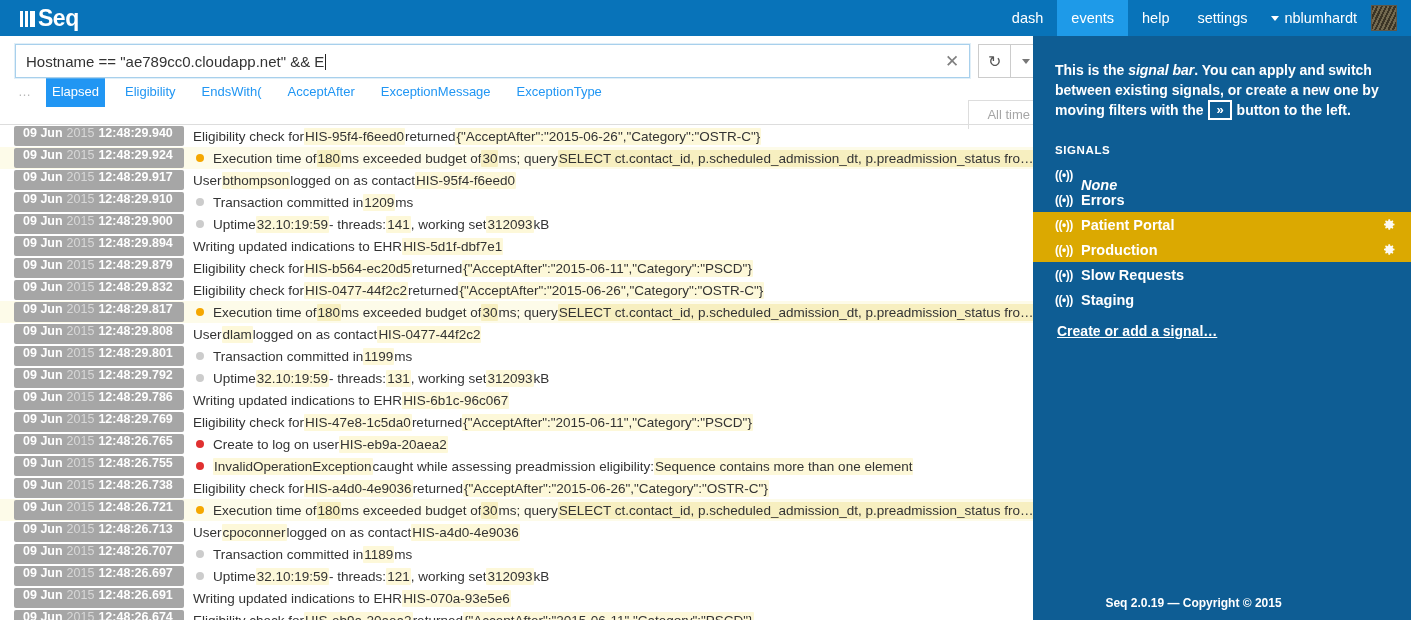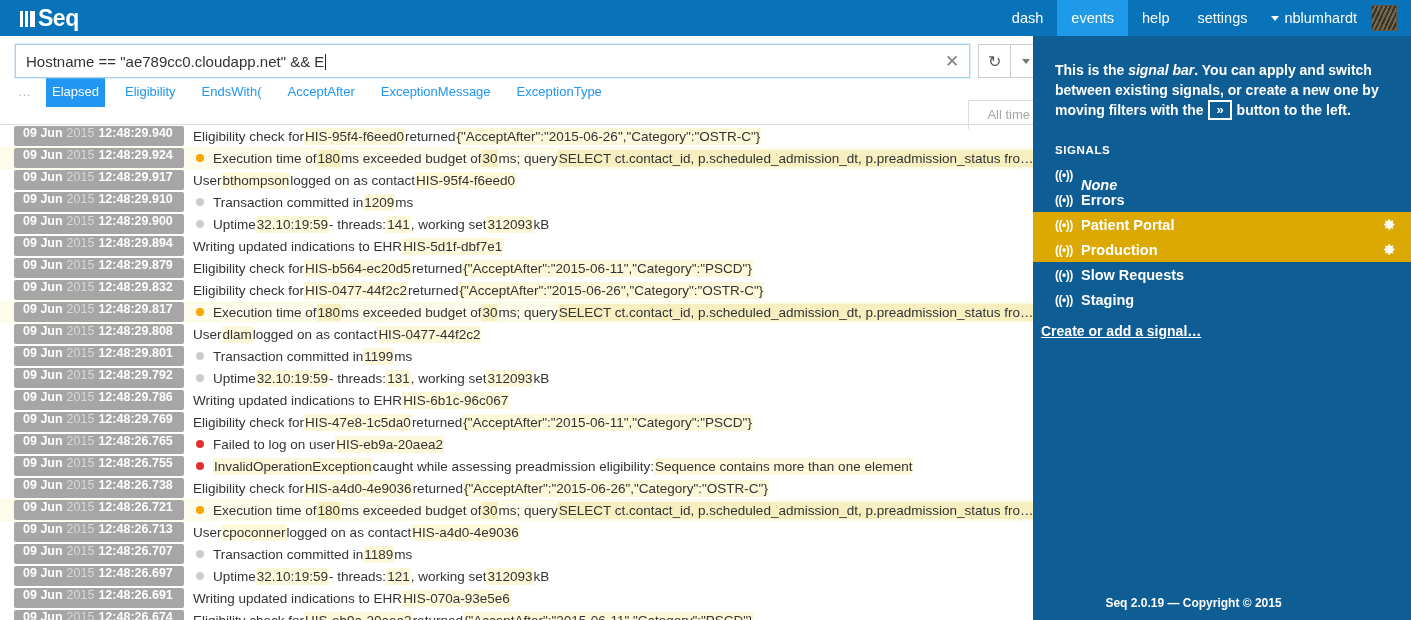--- a/index.html
+++ b/index.html
@@ -187,21 +187,21 @@
   }
   .sig-item.on { background: #dba901; }
   .sig-item.none-item .sig-label { font-style: italic; font-weight: bold; margin-top: 20px; }
   .sig-icon {
     flex: 0 0 auto; width: 26px; font-size: 12px; color: #ffffff;
     font-weight: bold; letter-spacing: -0.5px;
   }
   .sig-label { flex: 1; }
   .gear { flex: 0 0 auto; width: 16px; height: 16px; opacity: .95; }
   .sig-create {
-    padding: 10px 22px 0 8px;
+    padding: 10px 22px 0 24px;
   }
   .sig-create a {
     color: #ffffff; font-size: 14px; font-weight: bold;
     text-decoration: underline; cursor: pointer;
   }
   .sig-footer {
     position: absolute; bottom: 10px; left: 0; width: 321px;
     text-align: center; font-size: 12px; font-weight: bold; color: #ffffff;
   }
 </style>
@@ -456,21 +456,21 @@
           </div>
         </div>
         <div class="ev-row ">
           <div class="ev-ts">
             <span class="d">09 Jun</span>
             <span class="y">2015</span>
             <span class="t">12:48:26.765</span>
           </div>
           <div class="ev-msg">
             <span class="dot err"></span>
-            <span>Failed to log on user </span>
+            <span>Create to log on user </span>
             <span class="hl">HIS-eb9a-20aea2</span>
           </div>
         </div>
         <div class="ev-row ">
           <div class="ev-ts">
             <span class="d">09 Jun</span>
             <span class="y">2015</span>
             <span class="t">12:48:26.755</span>
           </div>
           <div class="ev-msg">

